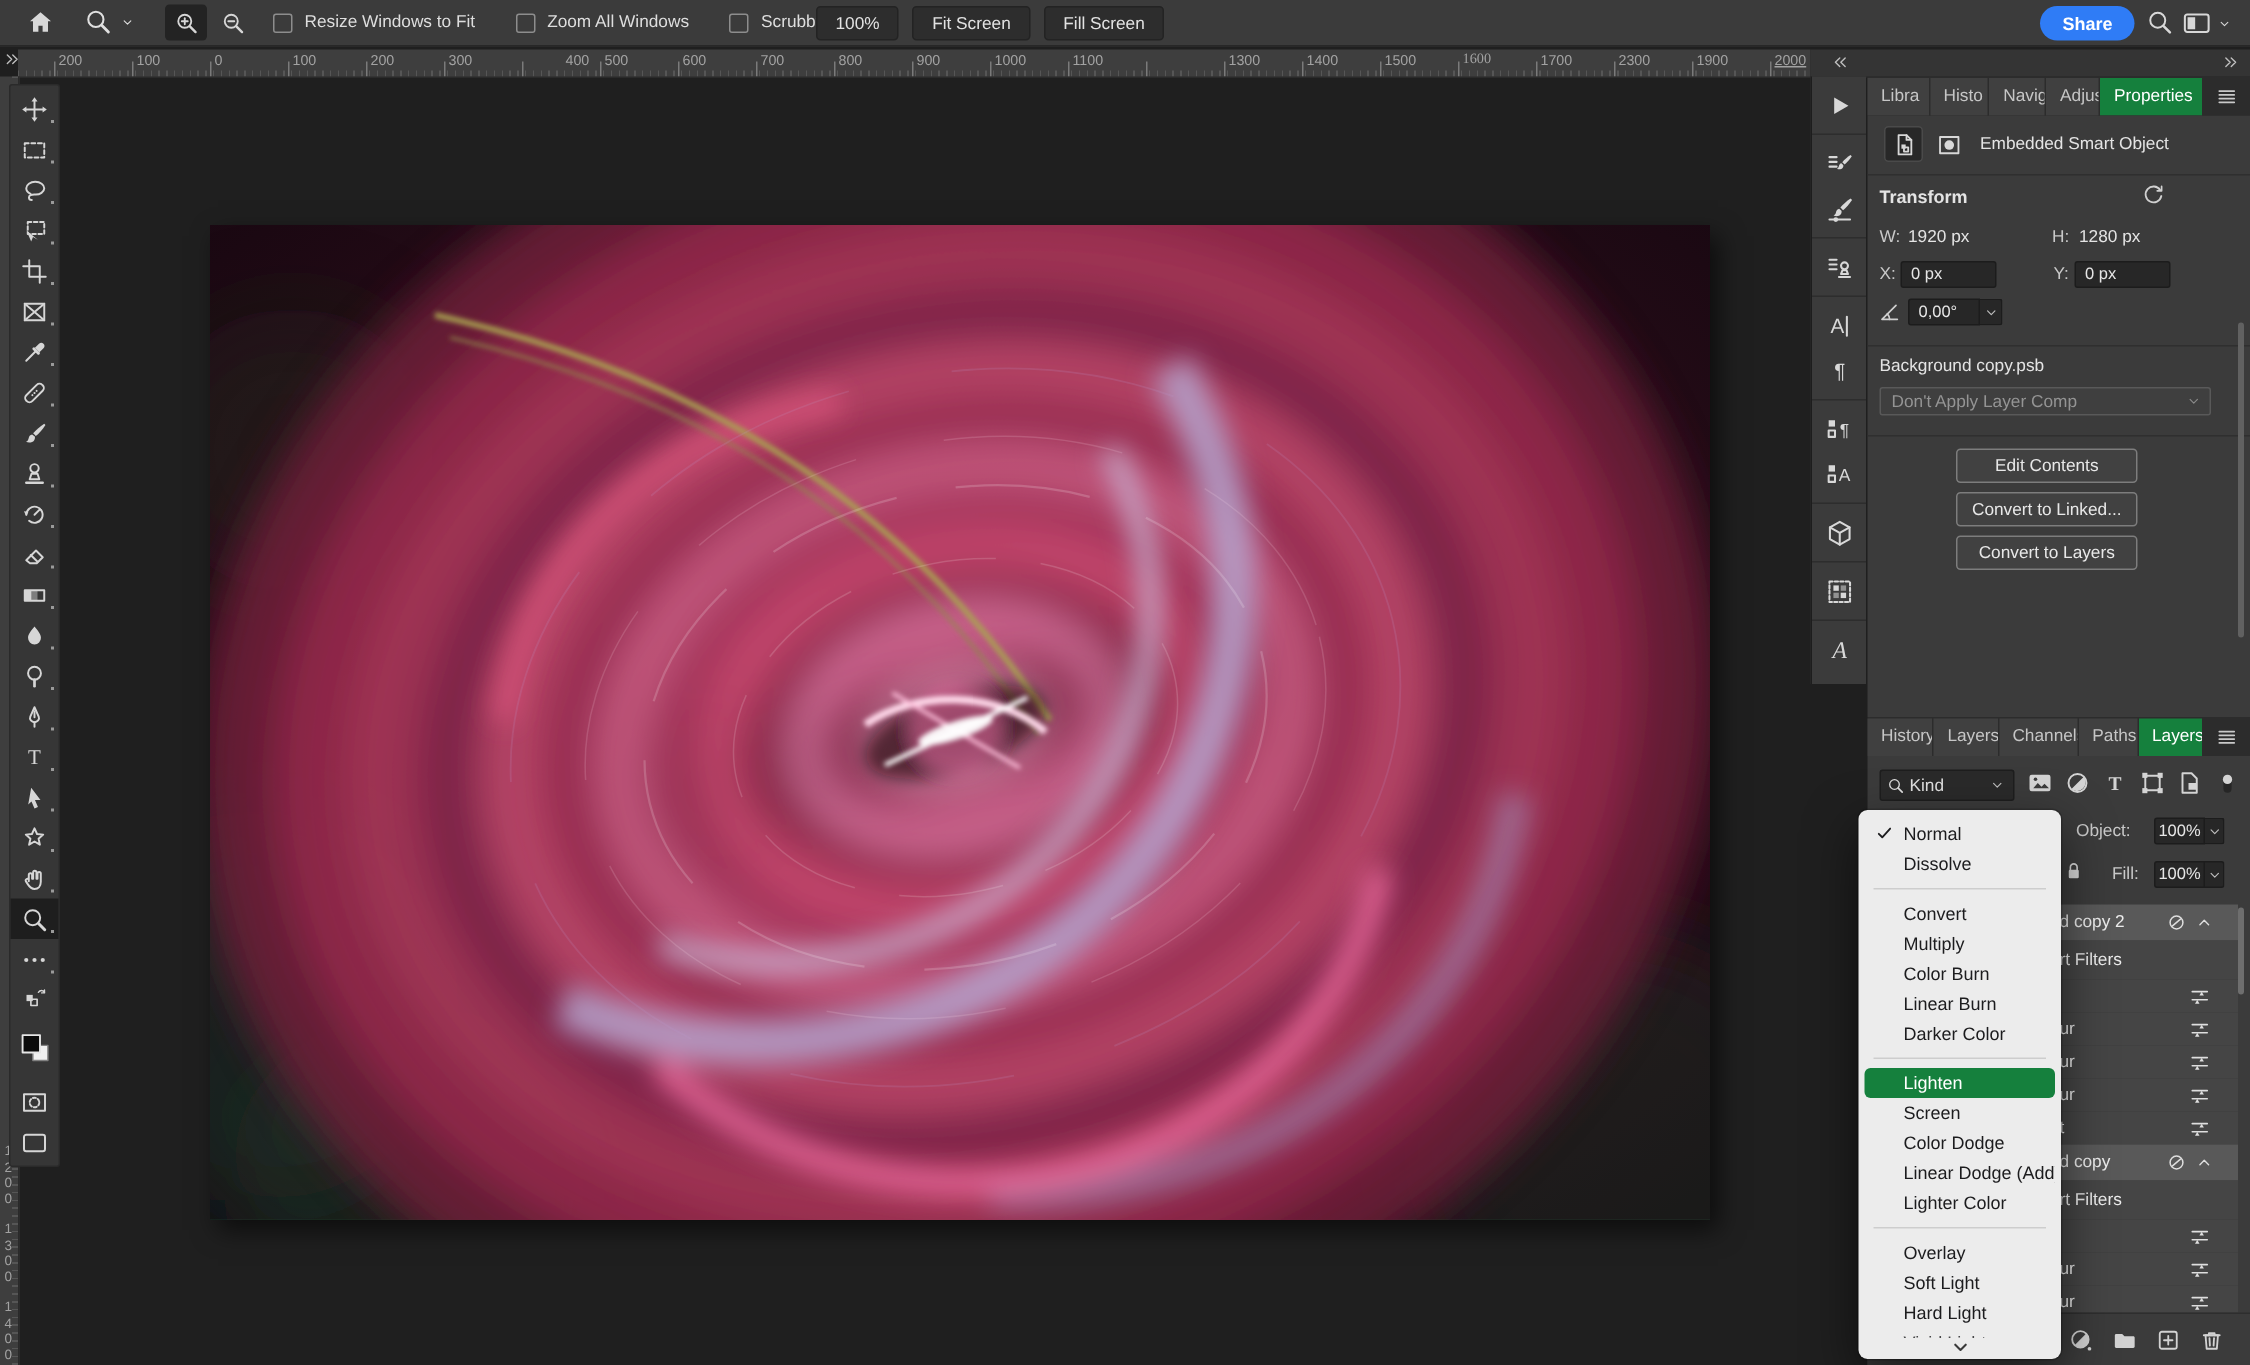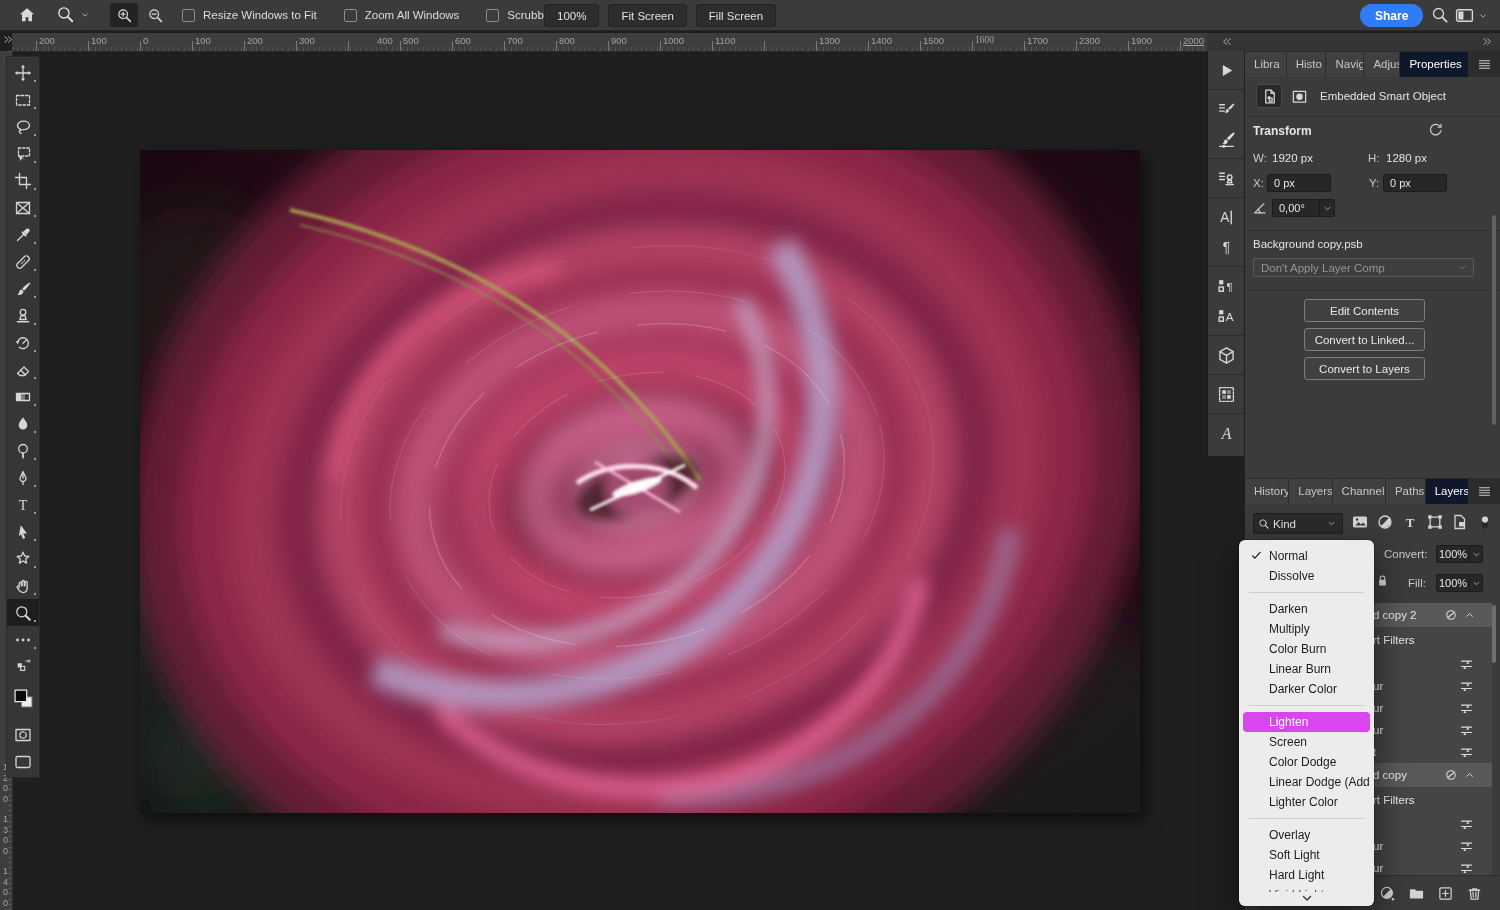--- a/index.html
+++ b/index.html
@@ -56,21 +56,21 @@
   .strip-cell{width:36px;height:30px;display:flex;align-items:center;justify-content:center;color:#d8d8d8;}
 
   
   #dock-topbar{left:1207px;top:33px;width:293px;height:18px;background:#343434;border-bottom:1px solid #272727;}
   #dock-collapse{left:1220px;top:35px;color:#bdbdbd;}
   #dock-expand{left:1481px;top:35px;color:#bdbdbd;}
 
   .tabstrip{background:#2c2c2c;display:flex;align-items:flex-end;}
   .tab{height:25px;line-height:25px;background:#404040;color:#c6c6c6;font-size:11.5px;padding:0 9px;
        margin-right:1px;overflow:hidden;white-space:nowrap;box-sizing:border-box;}
-  .tab.active{background:#0f172a;color:#fff;}
+  .tab.active{background:#15803d;color:#fff;}
   .tab-menu{margin-left:auto;color:#c9c9c9;padding:0 8px;display:flex;align-items:center;height:25px;}
 
   
   #props-tabs{left:1245px;top:51px;width:255px;height:26px;}
   #props-body{left:1245px;top:77px;width:255px;height:401px;background:#3b3b3b;}
   .pdivider{position:absolute;left:0;width:255px;height:1px;background:#2f2f2f;}
   .plabel{position:absolute;font-size:11.5px;color:#c9c9c9;}
   .pvalue{position:absolute;font-size:11.5px;color:#e4e4e4;}
   .pinput{position:absolute;height:18px;background:#272727;border:1px solid #1c1c1c;border-radius:2px;
           font-size:11px;color:#e6e6e6;display:flex;align-items:center;padding-left:6px;box-sizing:border-box;}
@@ -736,21 +736,21 @@
             <rect x="8" y="9" width="5.5" height="4.5" fill="currentColor" stroke="none"></rect>
           </svg>
         </span>
         <span class="fcell">
           <svg class="icon" width="18" height="18" viewBox="0 0 18 18">
             <rect x="6.3" y="4" width="5.4" height="11.5" rx="2.7" fill="#262626" stroke="none"></rect>
             <circle cx="9" cy="6.6" r="3.1" fill="currentColor" stroke="none"></circle>
           </svg>
         </span>
       </div>
-    <span class="plabel" style="left:139px;top:44px">Convert:</span>
+    <span class="plabel" style="left:139px;top:44px">Object:</span>
     <div class="small-num" style="left:191px;top:41px;width:34px">100%</div>
     <div class="chev-box" style="left:225px;top:41px">
         <svg class="icon" width="11" height="11" viewBox="0 0 18 18">
           <path d="M5 7l4 4 4-4"></path>
         </svg>
       </div>
     <span class="abs" style="left:130px;top:69px;color:#d8d8d8" id="lock-ic">
         <svg class="icon" width="15" height="15" viewBox="0 0 18 18">
           <rect x="5" y="8.2" width="8" height="6.8" rx="1" fill="currentColor" stroke="none"></rect>
           <path d="M6.3 8.2V6.2a2.7 2.7 0 0 1 5.4 0v2"></path>
@@ -923,27 +923,27 @@
 
   <div id="blend-menu" class="abs">
     <div id="menu-items">
         <div class="menu-item"><span class="check">
             <svg class="icon" width="13" height="13" viewBox="0 0 18 18">
               <path d="M3.5 9.5l3.2 3.2 7.3-8" stroke-width="1.7"></path>
             </svg>
           </span><span>Normal</span></div>
         <div class="menu-item"><span>Dissolve</span></div>
         <div class="menu-divider"></div>
-        <div class="menu-item"><span>Darken</span></div>
+        <div class="menu-item"><span>Convert</span></div>
         <div class="menu-item"><span>Multiply</span></div>
         <div class="menu-item"><span>Color Burn</span></div>
         <div class="menu-item"><span>Linear Burn</span></div>
         <div class="menu-item"><span>Darker Color</span></div>
         <div class="menu-divider"></div>
-        <div class="menu-item selected" style="background: #d946ef;"><span>Lighten</span></div>
+        <div class="menu-item selected" style="background: #15803d;"><span>Lighten</span></div>
         <div class="menu-item"><span>Screen</span></div>
         <div class="menu-item"><span>Color Dodge</span></div>
         <div class="menu-item"><span>Linear Dodge (Add)</span></div>
         <div class="menu-item"><span>Lighter Color</span></div>
         <div class="menu-divider"></div>
         <div class="menu-item"><span>Overlay</span></div>
         <div class="menu-item"><span>Soft Light</span></div>
         <div class="menu-item"><span>Hard Light</span></div>
         <div class="menu-item partial"><span>Vivid Light</span></div>
       </div>

